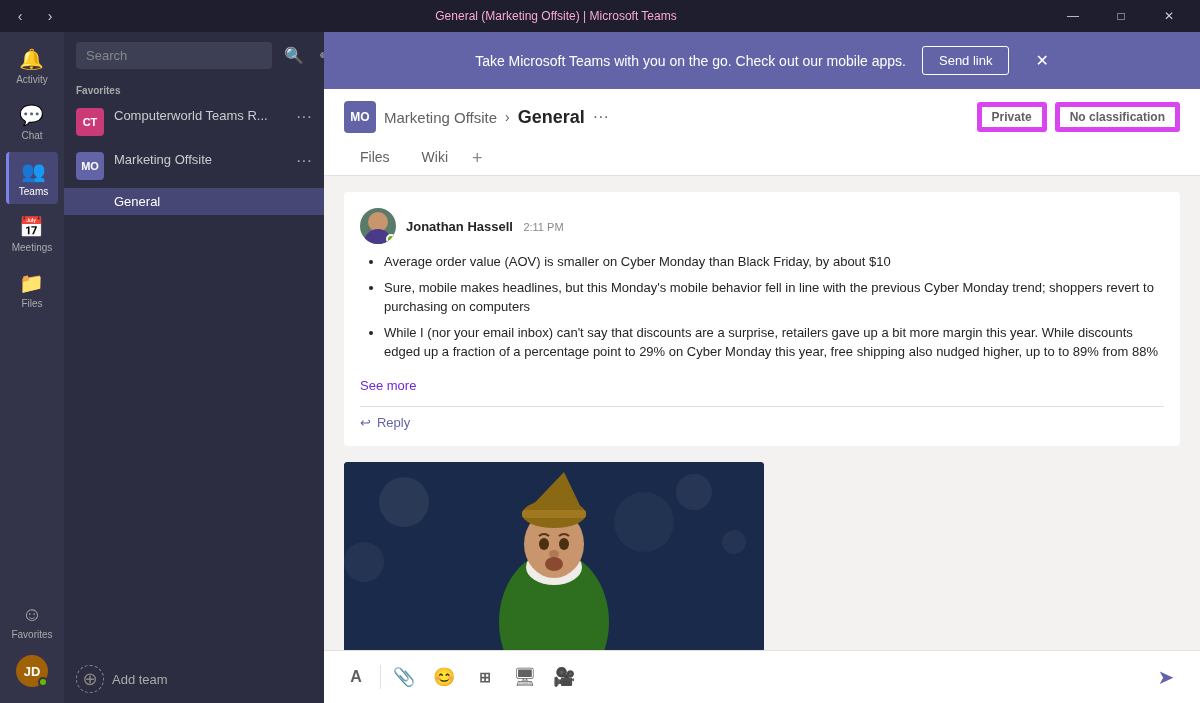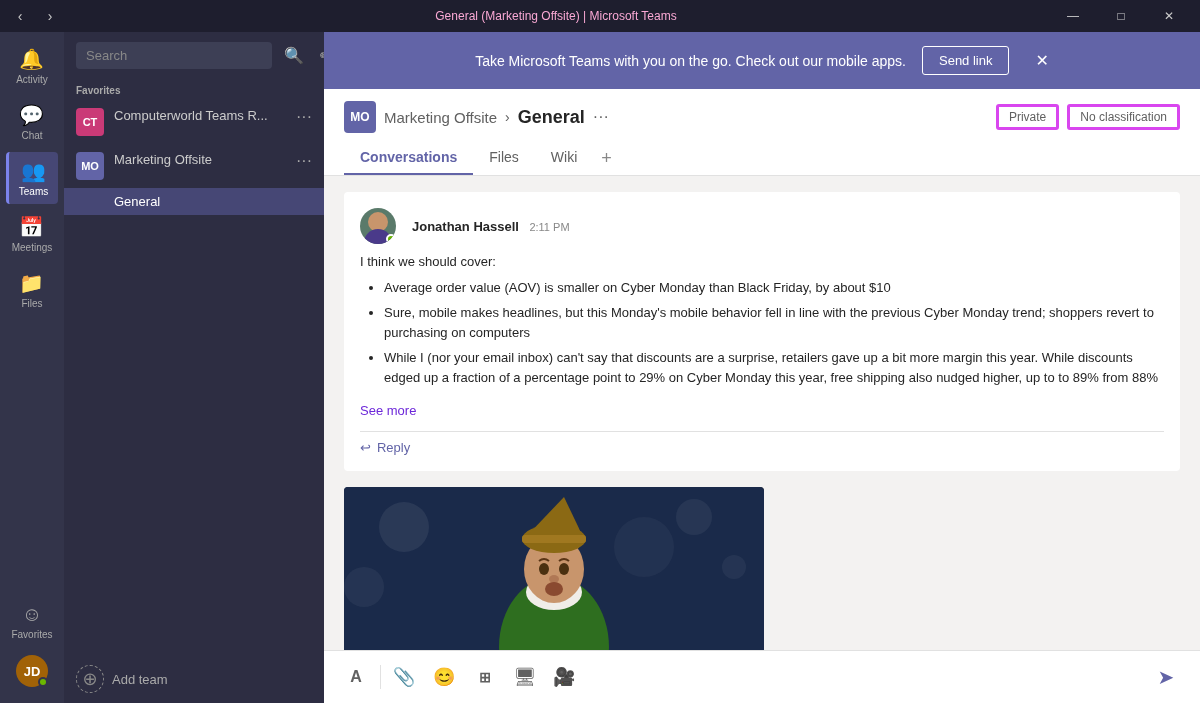--- a/index.html
+++ b/index.html
@@ -324,26 +324,27 @@
       border: none;
       cursor: pointer;
       font-size: 16px;
       color: #616161;
     }
     .channel-badges {
       display: flex;
       gap: 8px;
     }
     .badge {
-      border: 3px solid #d946ef;
+      border: 5px solid #d946ef;
       border-radius: 3px;
       padding: 3px 10px;
       font-size: 12px;
       color: #616161;
       cursor: pointer;
+      font-weight: bold;
     }
 
     
     .channel-tabs {
       display: flex;
       gap: 0;
     }
     .tab {
       padding: 8px 16px;
       font-size: 14px;
@@ -377,21 +378,21 @@
     
     .message-card {
       background: #fff;
       border-radius: 4px;
       padding: 16px;
       margin-bottom: 16px;
     }
     .message-header {
       display: flex;
       align-items: center;
-      gap: 16px;
+      gap: 10px;
       margin-bottom: 8px;
     }
     .msg-avatar {
       width: 36px;
       height: 36px;
       border-radius: 50%;
       background: #6264a7;
       display: flex;
       align-items: center;
       justify-content: center;
@@ -624,21 +625,20 @@
           <span class="breadcrumb-arrow">›</span>
           <span class="channel-name">General</span>
           <button class="channel-more-btn">···</button>
         </div>
         <div class="channel-badges">
           <span class="badge">Private</span>
           <span class="badge">No classification</span>
         </div>
       </div>
       <div class="channel-tabs">
-        <div class="tab active">Conversations</div>
         <div class="tab">Files</div>
         <div class="tab">Wiki</div>
         <button class="tab-add-btn">+</button>
       </div>
     </div>
 
     <div class="messages-area">
 
       <div class="message-card">
         <div class="message-header">
@@ -650,21 +650,20 @@
               <ellipse cx="18" cy="14" rx="6" ry="7" fill="#c8956c"></ellipse>
             </svg>
             <div class="online-dot"></div>
           </div>
           <div>
             <span class="msg-sender">Jonathan Hassell</span>
             <span class="msg-time">2:11 PM</span>
           </div>
         </div>
         <div class="msg-body">
-          <p>I think we should cover:</p>
           <ul>
             <li>Average order value (AOV) is smaller on Cyber Monday than Black Friday, by about $10</li>
             <li>Sure, mobile makes headlines, but this Monday's mobile behavior fell in line with the previous Cyber Monday trend; shoppers revert to purchasing on computers</li>
             <li>While I (nor your email inbox) can't say that discounts are a surprise, retailers gave up a bit more margin this year. While discounts edged up a fraction of a percentage point to 29% on Cyber Monday this year, free shipping also nudged higher, up to to 89% from 88%</li>
           </ul>
         </div>
         <span class="see-more">See more</span>
         <div class="reply-btn">
           <span>↩</span>
           <span>Reply</span>

